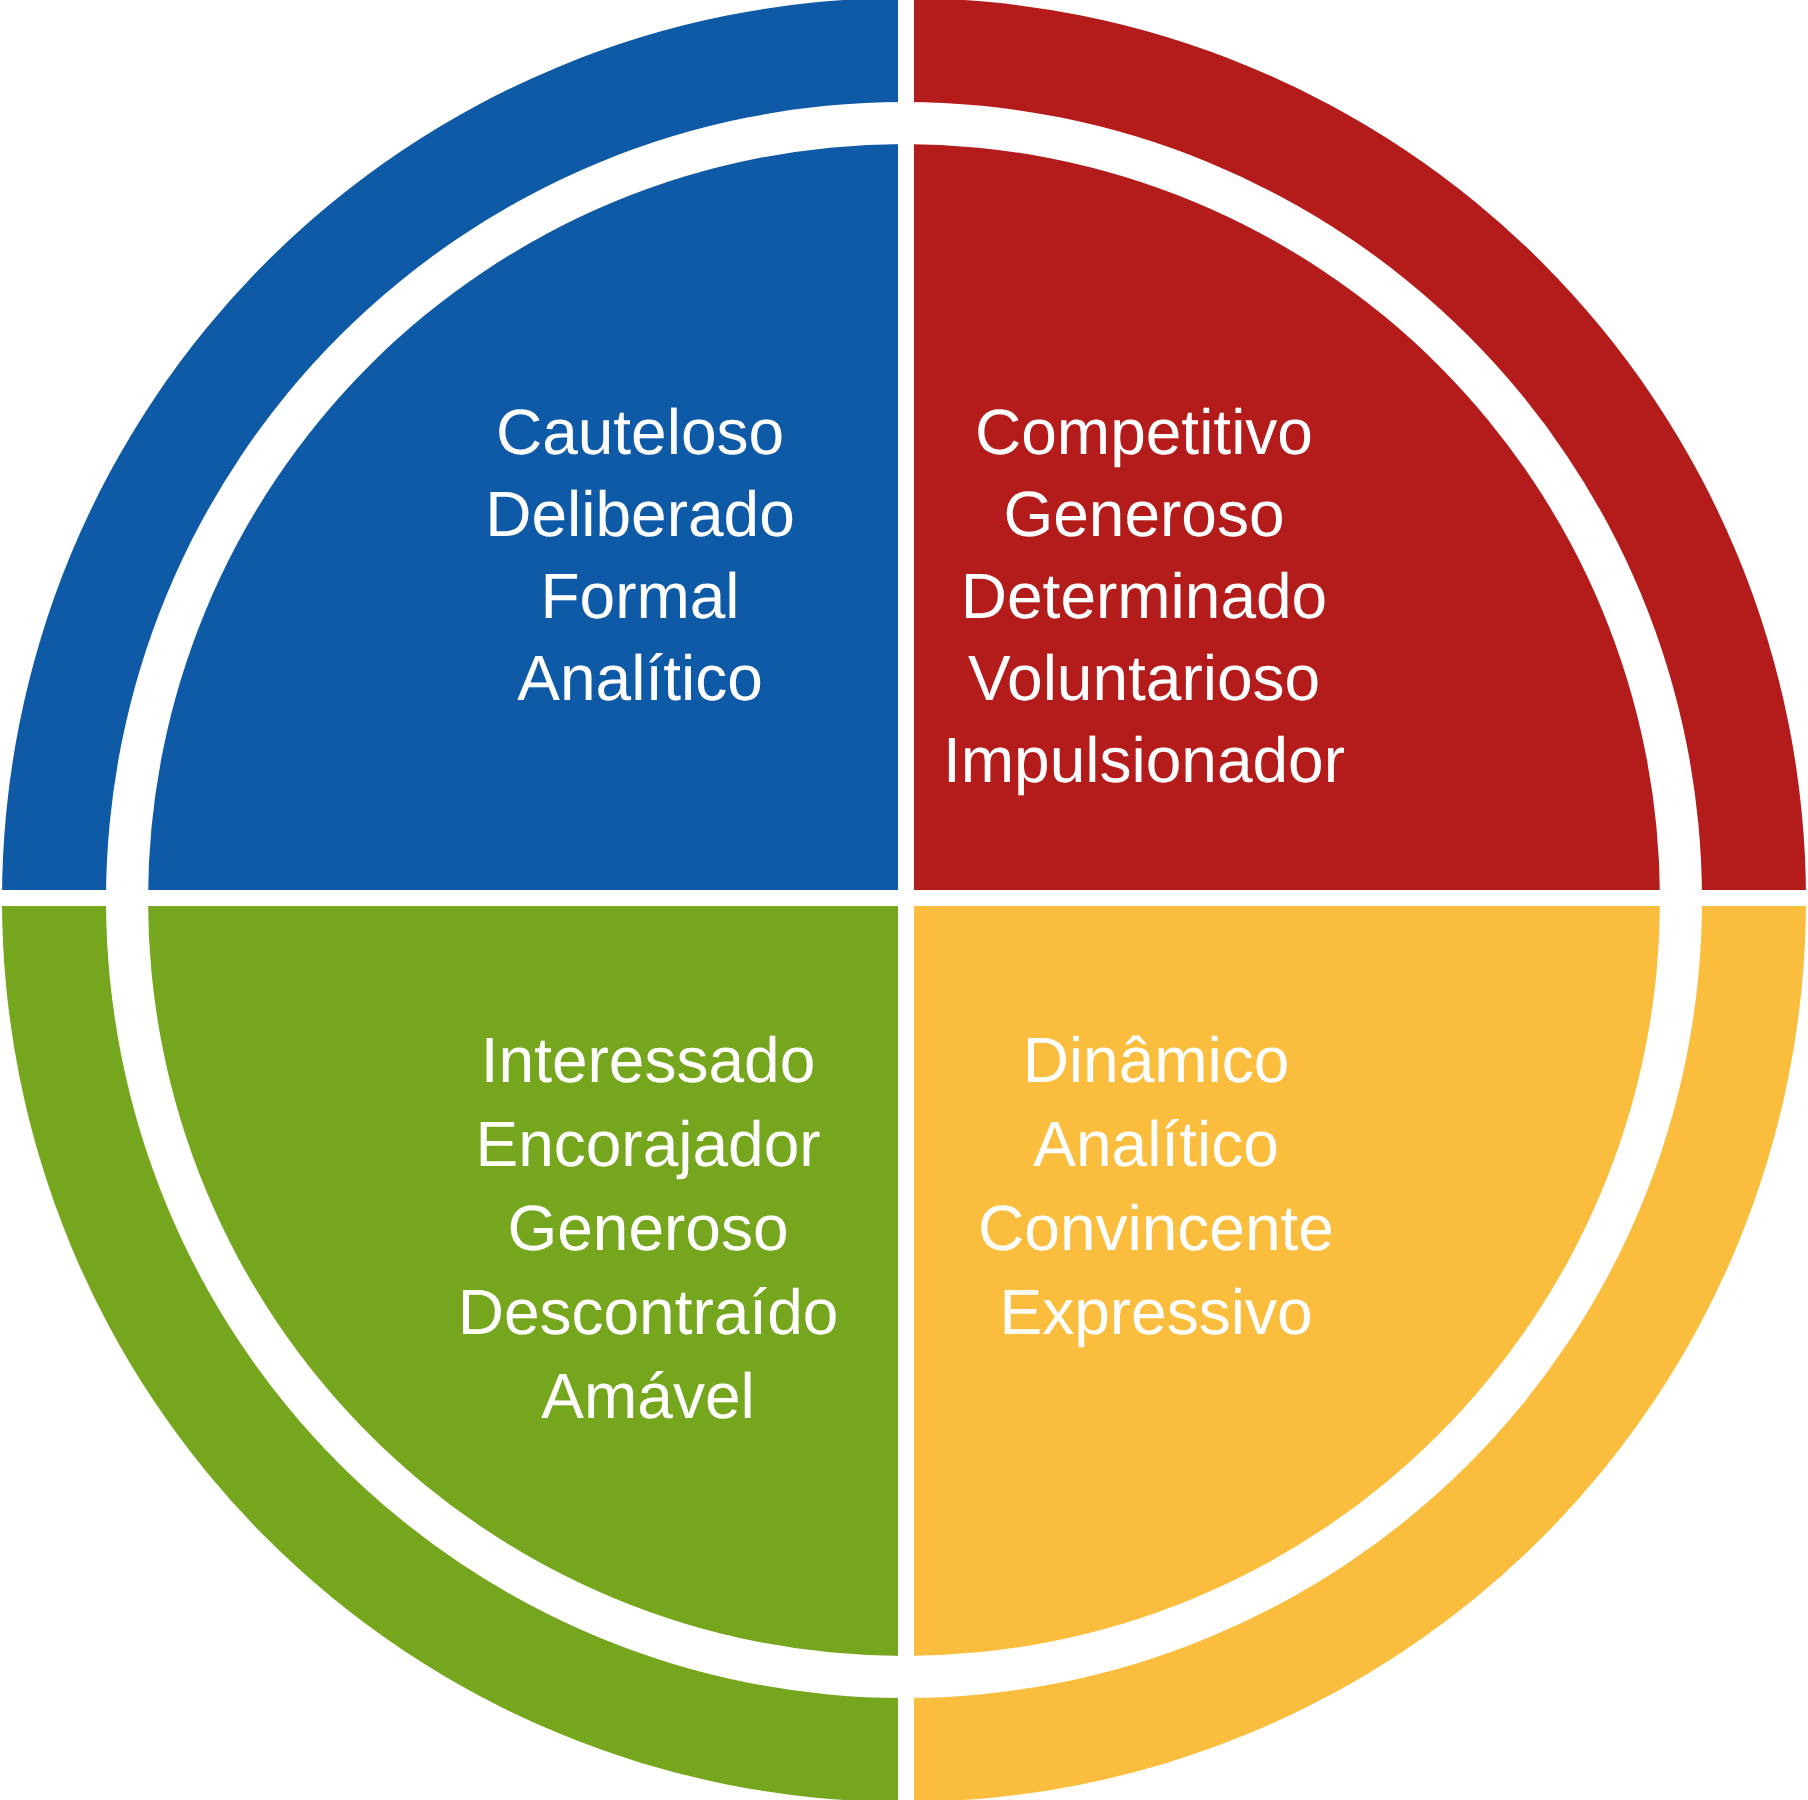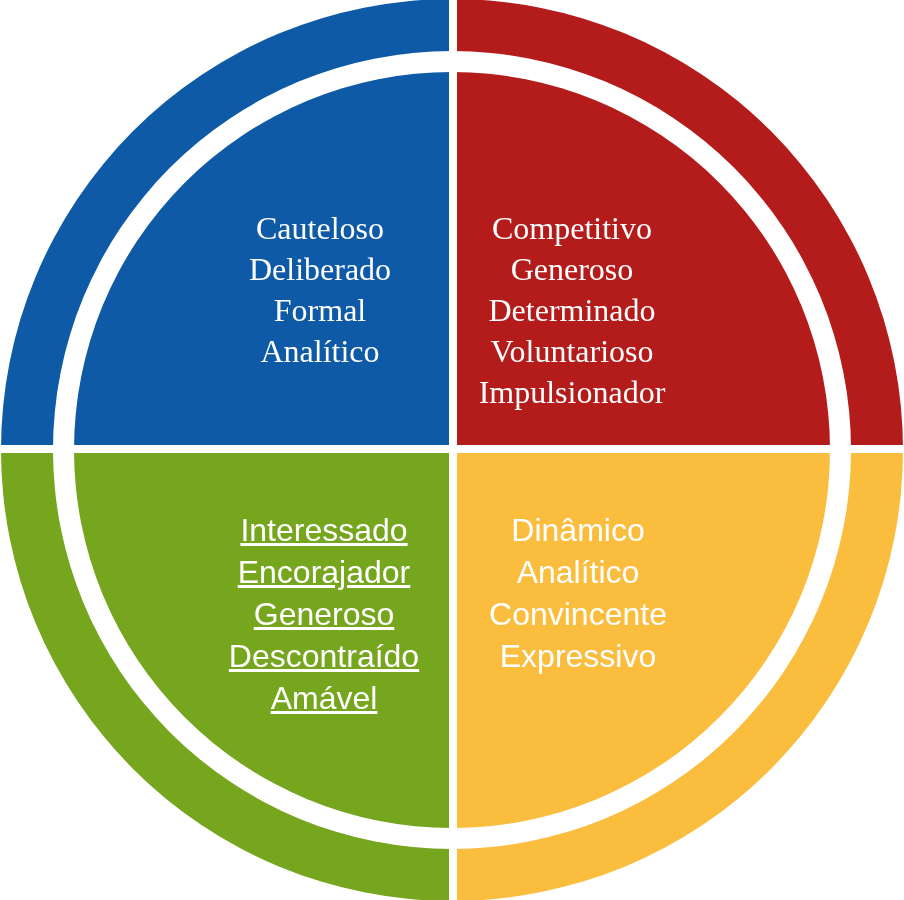--- a/index.html
+++ b/index.html
@@ -23,25 +23,25 @@
   .traits {
     position: absolute;
     width: 360px;
     text-align: center;
     color: #ffffff;
     font-family: "Liberation Sans", sans-serif;
     font-size: 32px;
     font-weight: 400;
     pointer-events: none;
   }
-  .traits.top    { top: 208px; line-height: 41px; font-family: Liberation Serif, serif; }
+  .traits.top    { top: 196px; line-height: 41px; }
   .traits.bottom { top: 509px; line-height: 42px; }
   .traits.tl { left: 140px; }
   .traits.tr { left: 392px; }
-  .traits.bl { left: 144px; text-decoration: underline; }
+  .traits.bl { left: 144px; }
   .traits.br { left: 398px; }
 </style>
 </head>
 <body>
 
 <div class="stage">
 
   <svg width="904" height="900" viewBox="0 0 904 900" aria-hidden="true">
 
     <path d="M452 -1 A451 451 0 0 0 1 450 L53 450 A399 399 0 0 1 452 51 Z" fill="#0e5aa6"></path>

